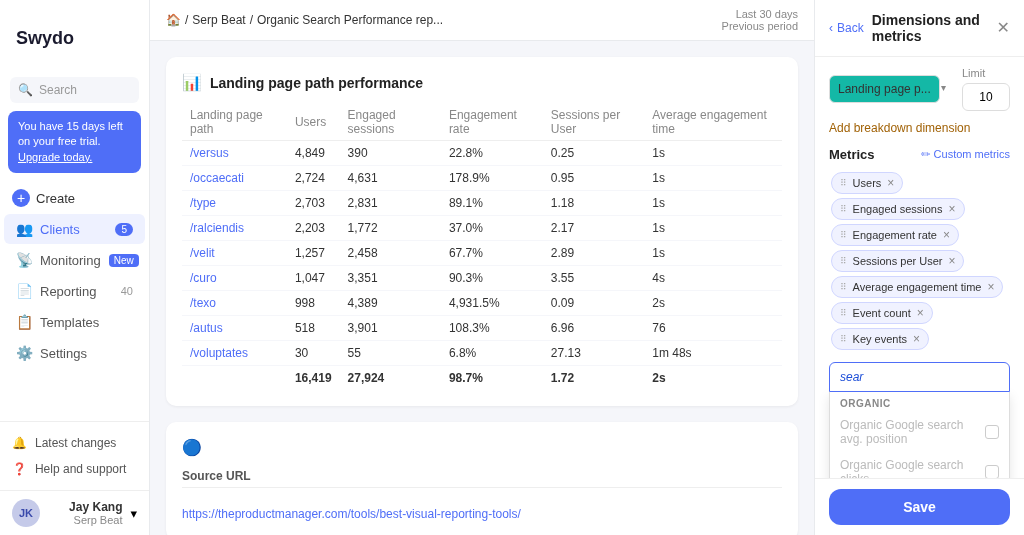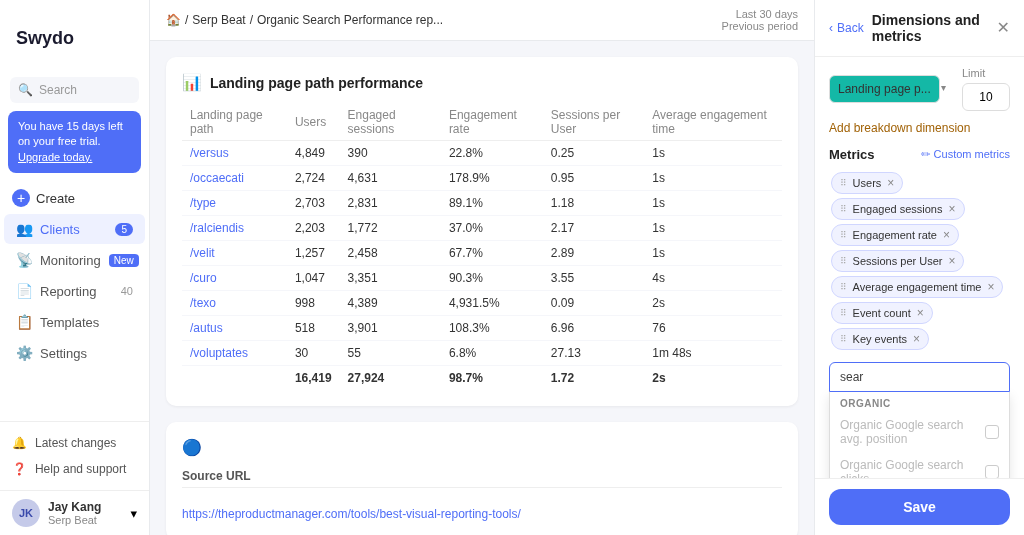--- a/index.html
+++ b/index.html
@@ -106,20 +106,21 @@
       cursor: pointer;
       color: #555;
       font-size: 12px;
     }
     .sidebar-user {
       display: flex;
       align-items: center;
       gap: 8px;
       padding: 8px 12px;
       border-top: 1px solid #eee;
+      text-align: right;
     }
     .avatar {
       width: 28px; height: 28px;
       background: #c5cae9;
       border-radius: 50%;
       display: flex; align-items: center; justify-content: center;
       font-size: 11px; font-weight: 600; color: #3949ab;
     }
     .user-info { flex: 1; }
     .user-name { font-size: 12px; font-weight: 600; color: #333; }
@@ -308,21 +309,22 @@
       position: relative;
       margin-bottom: 0;
     }
     .search-input {
       width: 100%;
       border: 1.5px solid #4f6ef7;
       border-radius: 6px 6px 0 0;
       padding: 7px 10px;
       font-size: 12px;
       outline: none;
-      color: #404040;
+      color: #1d4ed8;
+      font-style: italic;
     }
 
     
     .search-dropdown {
       border: 1px solid #ddd;
       border-top: none;
       border-radius: 0 0 6px 6px;
       background: #fff;
       box-shadow: 0 4px 12px rgba(0,0,0,0.1);
     }

